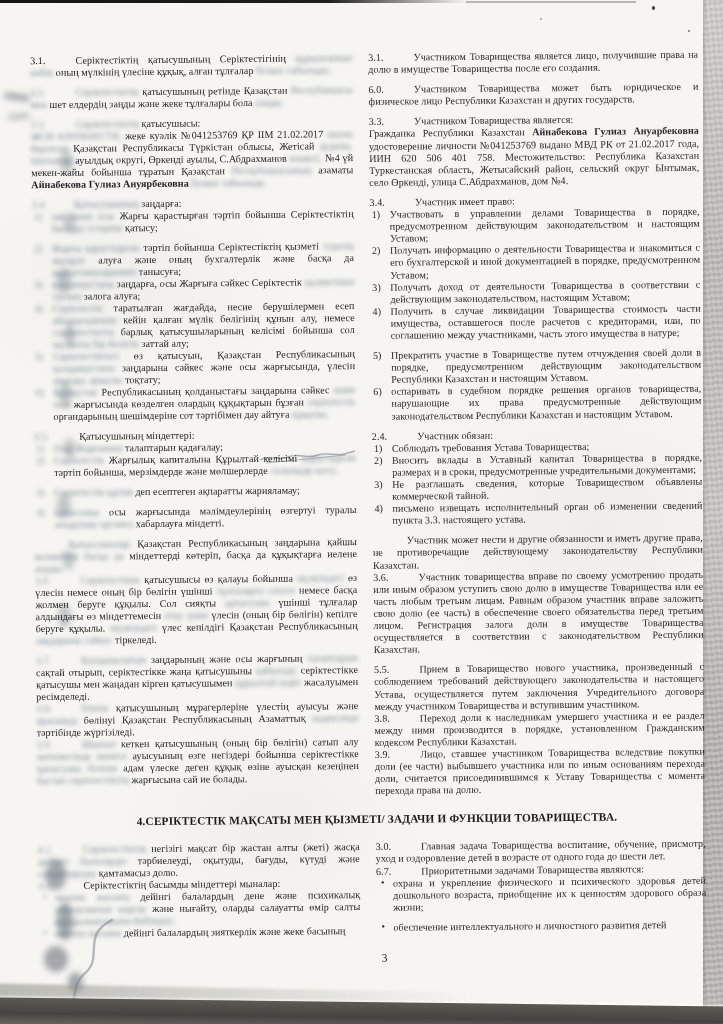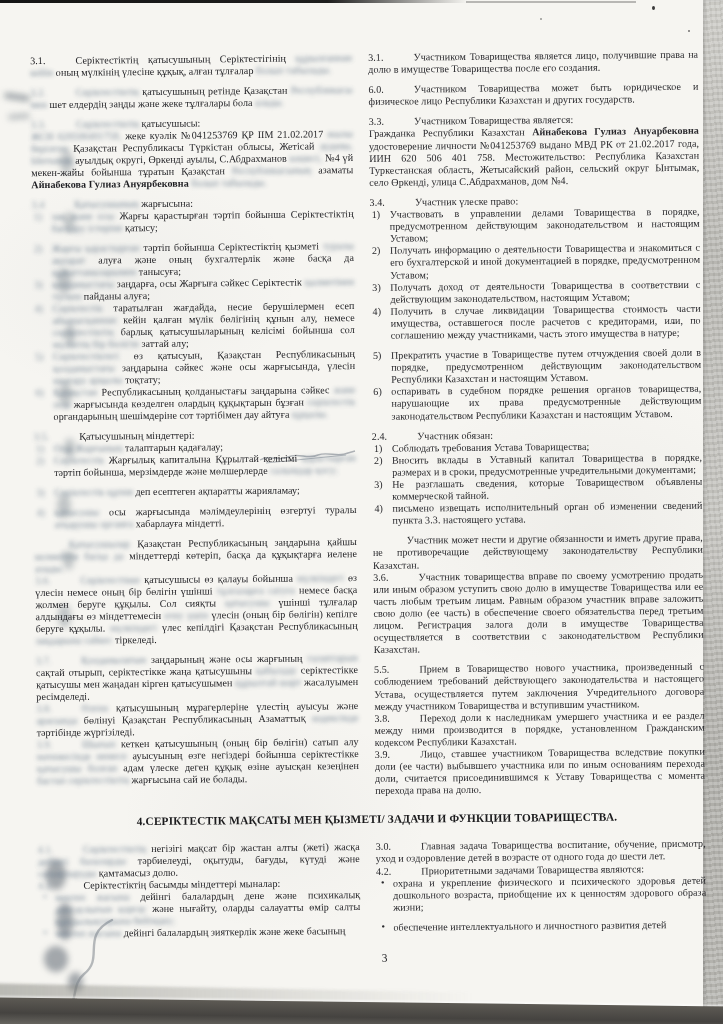--- a/index.html
+++ b/index.html
@@ -94,44 +94,44 @@
   <div class="bottom-wedge"></div>
   <div class="bottom-band"></div>
 
   <div class="text-layer">
     <div class="cols top">
       <div class="col left">
           <div class="blk np"><span class="mk">3.1.</span><span class="tab"></span><span class="">Серіктестіктің қатысушының Серіктестігінің </span><span class="s">құрылғаннан кейін</span><span class=""> оның мүлкінің үлесіне құқық, алған тұлғалар </span><span class="s">болып табылады.</span></div>
           <div class="blk np sp"><span class="mk s">3.2.</span><span class="tab"></span><span class="s">Серіктестіктің</span><span class=""> қатысушының ретінде Қазақстан </span><span class="s">Республикасы мен</span><span class=""> шет елдердің заңды және жеке тұлғалары бола </span><span class="s">алады.</span></div>
           <div class="blk np sp"><span class="mk s">3.3.</span><span class="tab"></span><span class="s">Серіктестіктің</span><span class=""> қатысушысы:</span></div>
           <div class="blk plain"><span class="s">ЖСН 620506401758,</span><span class=""> жеке куәлік №041253769  ҚР ІІМ 21.02.2017 </span><span class="s">жылы берілген</span><span class=""> Қазақстан Республикасы Түркістан облысы, Жетісай </span><span class="s">ауданы, Ынтымақ</span><span class=""> ауылдық округі, Өркенді  ауылы, С.Абдрахманов </span><span class="s">көшесі,</span><span class=""> №4  үй  мекен-жайы  бойынша  тұратын  Қазақстан </span><span class="s">Республикасының</span><span class=""> азаматы </span><span class="b ">Айнабекова Гулиаз Ануярбековна</span><span class=""> </span><span class="s">болып табылады.</span></div>
-          <div class="blk np sp"><span class="mk s">3.4</span><span class="tab"></span><span class="s">Қатысушының</span><span class=""> жарғысына:</span></div>
+          <div class="blk np sp"><span class="mk s">3.4</span><span class="tab"></span><span class="s">Қатысушының</span><span class=""> заңдарға:</span></div>
           <div class="blk li"><span class="mk s">1)</span><span class="s">заң және осы</span><span class=""> Жарғы қарастырған тәртіп бойынша Серіктестіктің </span><span class="s">басқару істеріне</span><span class=""> қатысу;</span></div>
           <div class="blk li sp"><span class="mk s">2)</span><span class="s">Жарғы қарастырған</span><span class=""> тәртіп бойынша Серіктестіктің қызметі </span><span class="s">туралы ақпарат</span><span class=""> алуға және оның бухгалтерлік және басқа да </span><span class="s">құжаттамаларымен</span><span class=""> танысуға;</span></div>
-          <div class="blk li"><span class="mk s">3)</span><span class="s">қолданыстағы</span><span class=""> заңдарға, осы Жарғыға сәйкес Серіктестік </span><span class="s">қызметінен түскен</span><span class=""> пайданы алуға;</span></div>
+          <div class="blk li"><span class="mk s">3)</span><span class="s">қолданыстағы</span><span class=""> заңдарға, осы Жарғыға сәйкес Серіктестік </span><span class="s">қызметінен түскен</span><span class=""> залога алуға;</span></div>
           <div class="blk li"><span class="mk s">4)</span><span class="s">Серіктестік</span><span class=""> таратылған жағдайда, несие берушілермен есеп </span><span class="s">айырысқаннан</span><span class=""> кейін қалған мүлік бөлігінің құнын алу, немесе </span><span class="s">серіктестіктің</span><span class=""> барлық қатысушыларының келісімі бойынша сол </span><span class="s">мүліктің бір бөлігін</span><span class=""> заттай алу;</span></div>
           <div class="blk li"><span class="mk s">5)</span><span class="s">Серіктестіктегі</span><span class=""> өз қатысуын, Қазақстан Республикасының </span><span class="s">қолданыстағы</span><span class=""> заңдарына сәйкес және осы жарғысында, үлесін </span><span class="s">шығару арқылы</span><span class=""> тоқтату;</span></div>
           <div class="blk li"><span class="mk s">6)</span><span class="s">Қазақстан</span><span class=""> Республикасының қолданыстағы заңдарына сәйкес </span><span class="s">және осы</span><span class=""> жарғысында көзделген олардың құқықтарын бұзған </span><span class="s">серіктестік</span><span class=""> органдарының шешімдеріне сот тәртібімен дау айтуға </span><span class="s">құқылы.</span></div>
           <div class="blk np sp"><span class="mk s">3.5.</span><span class="tab"></span><span class="">Қатысушының міндеттері:</span></div>
           <div class="blk li"><span class="mk s">1)</span><span class="s">Осы Жарғының</span><span class=""> талаптарын қадағалау;</span></div>
           <div class="blk li"><span class="mk s">2)</span><span class="s">Серіктестік</span><span class=""> Жарғылық капиталына Құрылтай келісімі </span><span class="s">қарастырған</span><span class=""> тәртіп бойынша, мерзімдерде және мөлшерлерде </span><span class="s">салымдар қосу;</span></div>
           <div class="blk li sp"><span class="mk s">3)</span><span class="s">Серіктестік құпия</span><span class=""> деп есептеген ақпаратты жарияламау;</span></div>
           <div class="blk li sp"><span class="mk s">4)</span><span class="s">қатысушы</span><span class=""> осы жарғысында мәлімдеулерінің өзгертуі туралы </span><span class="s">атқарушы органға</span><span class=""> хабарлауға міндетті.</span></div>
           <div class="blk ip sp"><span class="s">Қатысушылар</span><span class=""> Қазақстан Республикасының заңдарына қайшы </span><span class="s">келмейтін басқа да</span><span class=""> міндеттерді көтеріп, басқа да құқықтарға иелене </span><span class="s">алады.</span></div>
           <div class="blk np"><span class="mk s">3.6.</span><span class="tab"></span><span class="s">Серіктестікке</span><span class=""> қатысушысы  өз  қалауы  бойынша </span><span class="s">мүлкіндегі</span><span class=""> өз үлесін немесе оның бір бөлігін үшінші </span><span class="s">тұлғаларға сатуға</span><span class=""> немесе басқа жолмен беруге құқылы. Сол сияқты </span><span class="s">қатысушы</span><span class=""> үшінші тұлғалар алдындағы өз міндеттемесін </span><span class="s">өтеу үшін</span><span class=""> үлесін (оның бір бөлігін) кепілге беруге құқылы. </span><span class="s">мүлкіндегі</span><span class=""> үлес кепілдігі Қазақстан Республикасының </span><span class="s">заңдарына сәйкес</span><span class=""> тіркеледі.</span></div>
           <div class="blk np sp"><span class="mk s">3.7.</span><span class="tab"></span><span class="s">Қолданылатын</span><span class=""> заңдарының  және  осы  жарғының </span><span class="s">талаптарын</span><span class=""> сақтай  отырып,  серіктестікке  жаңа  қатысушыны </span><span class="s">қабылдау</span><span class=""> серіктестікке қатысушы мен жаңадан кірген қатысушымен </span><span class="s">құрылтай шарт</span><span class=""> жасалуымен ресімделеді.</span></div>
           <div class="blk np"><span class="mk s">3.8.</span><span class="tab"></span><span class="s">Өлген</span><span class=""> қатысушының мұрагерлеріне үлестің ауысуы және </span><span class="s">арасында</span><span class=""> бөлінуі Қазақстан Республикасының Азаматтық </span><span class="s">кодексінде</span><span class=""> тәртібінде жүргізіледі.</span></div>
           <div class="blk np"><span class="mk s">3.9.</span><span class="tab"></span><span class="s">Шығып</span><span class=""> кеткен қатысушының (оның бір бөлігін) сатып алу </span><span class="s">нәтижесінде немесе</span><span class=""> ауысуының өзге негіздері бойынша серіктестікке </span><span class="s">қатысушы болған</span><span class=""> адам үлеске деген құқық өзіне ауысқан кезеңінен </span><span class="s">бастап серіктестіктің</span><span class=""> жарғысына сай ие болады.</span></div>
         </div>
       <div class="col right">
           <div class="blk np"><span class="mk">3.1.</span><span class="tab"></span><span class="">Участником  Товарищества  является  лицо,  получившие права на долю в имуществе Товарищества после его создания.</span></div>
           <div class="blk np sp"><span class="mk">6.0.</span><span class="tab"></span><span class="">Участником  Товарищества  может  быть  юридическое  и физическое лицо Республики Казахстан и других государств.</span></div>
           <div class="blk np sp"><span class="mk">3.3.</span><span class="tab"></span><span class="">Участником Товарищества является:</span></div>
           <div class="blk plain"><span class="">Гражданка Республики Казахстан </span><span class="b ">Айнабекова Гулиаз Ануарбековна</span><span class=""> удостоверение личности №041253769 выдано МВД  РК от 21.02.2017 года, ИИН 620 506 401 758.  Местожительство: Республика Казахстан Туркестанская  область, Жетысайский район, сельский округ Ынтымак, село Өркенді,  улица  С.Абдрахманов, дом №4.</span></div>
-          <div class="blk np sp"><span class="mk">3.4.</span><span class="tab"></span><span class="">Участник үлеске право:</span></div>
+          <div class="blk np sp"><span class="mk">3.4.</span><span class="tab"></span><span class="">Участник имеет право:</span></div>
           <div class="blk li"><span class="mk">1)</span><span class="">Участвовать  в  управлении  делами  Товарищества  в  порядке, предусмотренном действующим законодательством и настоящим Уставом;</span></div>
           <div class="blk li"><span class="mk">2)</span><span class="">Получать  информацию  о  деятельности  Товарищества  и знакомиться с его бухгалтерской и иной документацией в порядке, предусмотренном Уставом;</span></div>
           <div class="blk li"><span class="mk">3)</span><span class="">Получать доход от деятельности Товарищества в соответствии с действующим законодательством, настоящим Уставом;</span></div>
           <div class="blk li"><span class="mk">4)</span><span class="">Получить в случае ликвидации Товарищества стоимость части имущества, оставшегося после расчетов с кредиторами, или, по соглашению между участниками, часть этого имущества в натуре;</span></div>
           <div class="blk li sp"><span class="mk">5)</span><span class="">Прекратить участие в Товариществе путем отчуждения своей доли в порядке, предусмотренном действующим законодательством Республики Казахстан и настоящим Уставом.</span></div>
           <div class="blk li"><span class="mk">6)</span><span class="">оспаривать в судебном порядке решения органов товарищества, нарушающие  их  права  предусмотренные  действующим законодательством Республики Казахстан и настоящим Уставом.</span></div>
           <div class="blk np sp"><span class="mk">2.4.</span><span class="tab"></span><span class="">Участник обязан:</span></div>
           <div class="blk li"><span class="mk">1)</span><span class="">Соблюдать требования Устава Товарищества;</span></div>
           <div class="blk li"><span class="mk">2)</span><span class="">Вносить вклады в Уставный капитал Товарищества в порядке, размерах  и  в  сроки,  предусмотренные  учредительными документами;</span></div>
           <div class="blk li"><span class="mk">3)</span><span class="">Не разглашать сведения, которые Товариществом объявлены коммерческой тайной.</span></div>
@@ -146,20 +146,20 @@
     <div class="heading">4.СЕРІКТЕСТІК МАҚСАТЫ МЕН ҚЫЗМЕТІ/ ЗАДАЧИ И ФУНКЦИИ ТОВАРИЩЕСТВА.</div>
     <div class="cols bottom">
       <div class="col left">
           <div class="blk np"><span class="mk s">4.1.</span><span class="tab"></span><span class="s">Серіктестіктің</span><span class=""> негізігі мақсат бір жастан алты (жеті) жасқа </span><span class="s">дейінгі балаларды</span><span class=""> тәрбиелеуді,  оқытуды,  бағуды,  күтуді  және </span><span class="s">сауықтыруды</span><span class=""> қамтамасыз долю.</span></div>
           <div class="blk np"><span class="mk s">4.2.</span><span class="tab"></span><span class="">Серіктестіктің басымды міндеттері мыналар:</span></div>
           <div class="blk bullet"><span class="mk s">•</span><span class="s">мектеп жасына</span><span class=""> дейінгі  балалардың  дене  және  психикалық </span><span class="s">денсаулығын қорғау</span><span class=""> және нығайту, оларды салауатты өмір салты </span><span class="s">құндылықтарына бейімдеу;</span></div>
           <div class="blk bullet"><span class="mk s">•</span><span class="s">мектеп жасына</span><span class=""> дейінгі балалардың зияткерлік және жеке басының</span></div>
         </div>
       <div class="col right">
           <div class="blk np"><span class="mk">3.0.</span><span class="tab"></span><span class="">Главная  задача  Товарищества  воспитание,  обучение, присмотр, уход и оздоровление детей в возрасте от одного года до шести лет.</span></div>
-          <div class="blk np"><span class="mk">4.2.</span><span class="tab"></span><span class="">Приоритетными задачами Товарищества являются:</span></div>
+          <div class="blk np"><span class="mk">6.7.</span><span class="tab"></span><span class="">Приоритетными задачами Товарищества являются:</span></div>
           <div class="blk bullet"><span class="mk">•</span><span class="">охрана и укрепление физического и психического здоровья детей дошкольного  возраста,  приобщение  их  к  ценностям  здорового образа жизни;</span></div>
           <div class="blk bullet sp"><span class="mk">•</span><span class="">обеспечение  интеллектуального  и  личностного  развития  детей</span></div>
         </div>
     </div>
     <div class="pagenum">3</div>
   </div>
 </div>
 
 </body></html>

